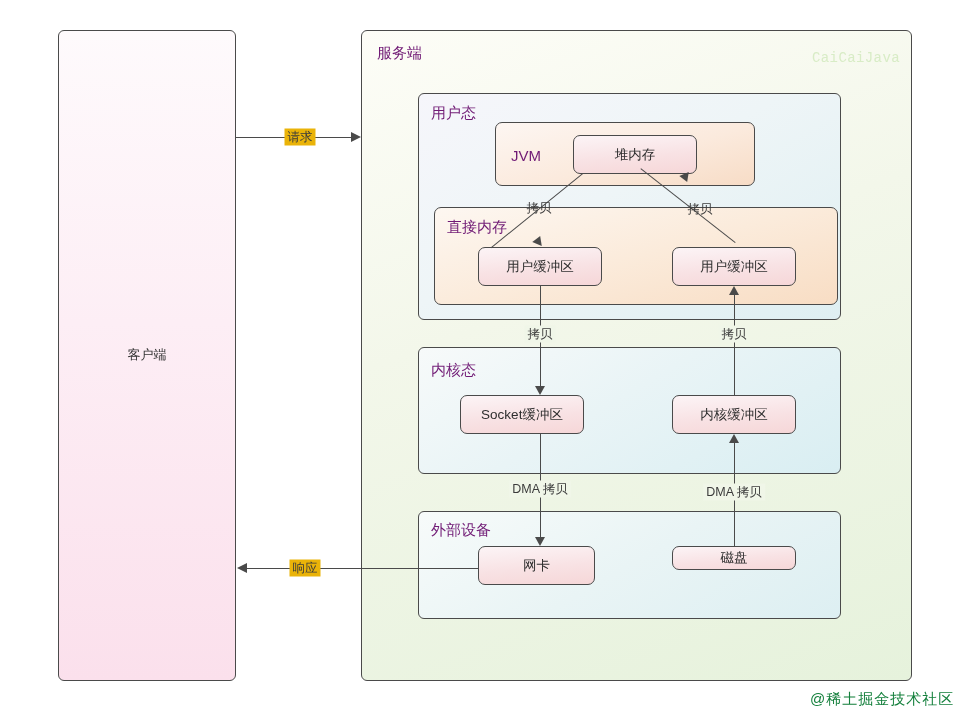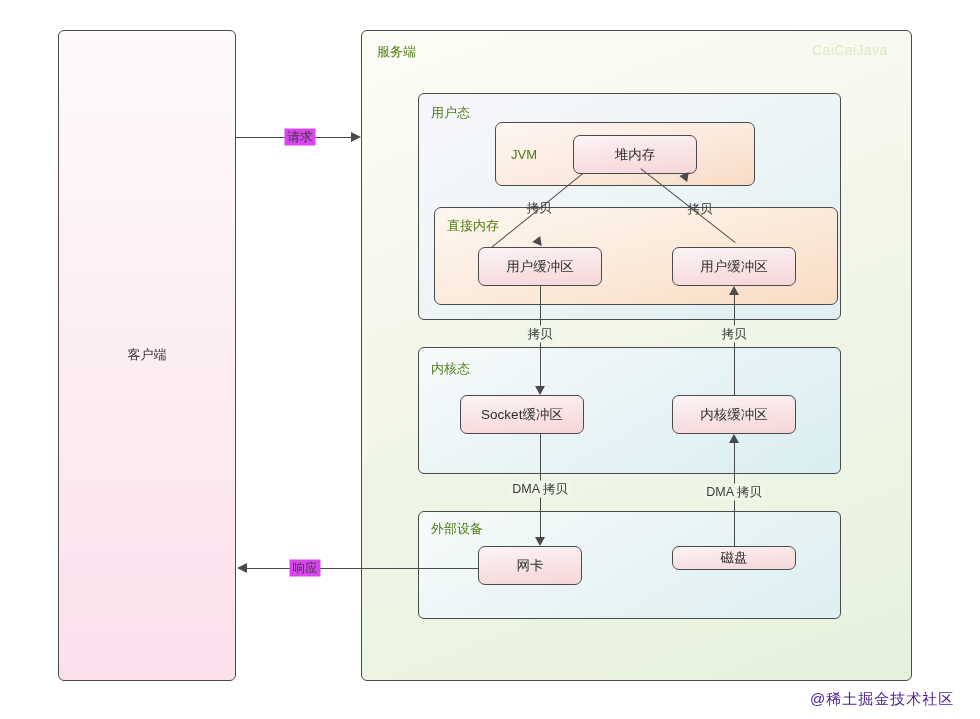--- a/index.html
+++ b/index.html
@@ -16,22 +16,22 @@
     overflow: hidden;
   }
   .box {
     position: absolute;
     box-sizing: border-box;
     border: 1.4px solid #4a4a4a;
     border-radius: 6px;
   }
   .label {
     position: absolute;
-    color: #4d7c0f;
-    font-size: 13px;
+    color: #701a75;
+    font-size: 15px;
     white-space: nowrap;
     line-height: 1.2;
   }
   .center-label {
     position: absolute;
     display: flex;
     align-items: center;
     justify-content: center;
     color: #333333;
     font-size: 13px;
@@ -121,70 +121,70 @@
     border-right: 10px solid #4a4a4a;
   }
   .edge-label {
     position: absolute;
     font-size: 12.5px;
     color: #3b3b3b;
     white-space: nowrap;
     padding: 0 3px;
     transform: translate(-50%, -50%);
   }
-  .edge-label.on-white { background: #d946ef; }
+  .edge-label.on-white { background: #eab308; }
   .edge-label.on-green { background: #f0f6e8; }
   .edge-label.on-mix   { background: transparent; }
   .watermark-brand {
     position: absolute;
     font-size: 14px;
     color: #d8ecc6;
     white-space: nowrap;
     letter-spacing: .4px;
   }
   .watermark-bottom {
     position: absolute;
     font-size: 15px;
-    color: #4c1d95;
+    color: #15803d;
     white-space: nowrap;
     letter-spacing: 1px;
   }
 </style>
 </head>
 <body>
 
 <div id="canvas">
 
   <div class="box client-box" style="left:58px; top:30px; width:178px; height:651px;"></div>
   <div class="center-label" style="left:58px; top:340px; width:178px; height:30px;">客户端</div>
 
   <div class="box server-box" style="left:361px; top:30px; width:551px; height:651px;"></div>
   <div class="label" style="left:377px; top:44px;">服务端</div>
-  <div class="watermark-brand" style="left:812px; top:42px;">CaiCaiJava</div>
+  <div class="watermark-brand" style="left:812px; top:50px;font-family:Liberation Mono, monospace;">CaiCaiJava</div>
 
   <div class="box user-mode-box" style="left:418px; top:93px; width:423px; height:227px;"></div>
   <div class="label" style="left:431px; top:106px;font-family:Liberation Mono, monospace;">用户态</div>
 
   <div class="box jvm-box" style="left:495px; top:122px; width:260px; height:64px;"></div>
   <div class="label" style="left:511px; top:147px;">JVM</div>
   <div class="node" style="left:573px; top:135px; width:124px; height:39px;">堆内存</div>
 
   <div class="box direct-mem-box" style="left:434px; top:207px; width:404px; height:98px;"></div>
   <div class="label" style="left:447px; top:218px;">直接内存</div>
   <div class="node" style="left:478px; top:247px; width:124px; height:39px;">用户缓冲区</div>
   <div class="node" style="left:672px; top:247px; width:124px; height:39px;">用户缓冲区</div>
 
   <div class="box kernel-mode-box" style="left:418px; top:347px; width:423px; height:127px;"></div>
   <div class="label" style="left:431px; top:361px;">内核态</div>
   <div class="node" style="left:460px; top:395px; width:124px; height:39px;">Socket缓冲区</div>
   <div class="node" style="left:672px; top:395px; width:124px; height:39px;">内核缓冲区</div>
 
   <div class="box device-box" style="left:418px; top:511px; width:423px; height:108px;"></div>
   <div class="label" style="left:431px; top:521px;">外部设备</div>
-  <div class="node" style="left:478px; top:546px; width:104px; height:39px;">网卡</div>
+  <div class="node" style="left:478px; top:546px; width:117px; height:39px;">网卡</div>
   <div class="node" style="left:672px; top:546px; width:124px; height:24px;">磁盘</div>
 
   <div class="hline" style="left:236px; top:137px; width:115px;"></div>
   <div class="arrowhead-right" style="left:351px; top:132px;"></div>
   <div class="edge-label on-white" style="left:300px; top:137px;">请求</div>
 
   <div class="hline" style="left:247px; top:568px; width:231px;"></div>
   <div class="arrowhead-left" style="left:237px; top:563px;"></div>
   <div class="edge-label on-white" style="left:305px; top:568px;">响应</div>
 

